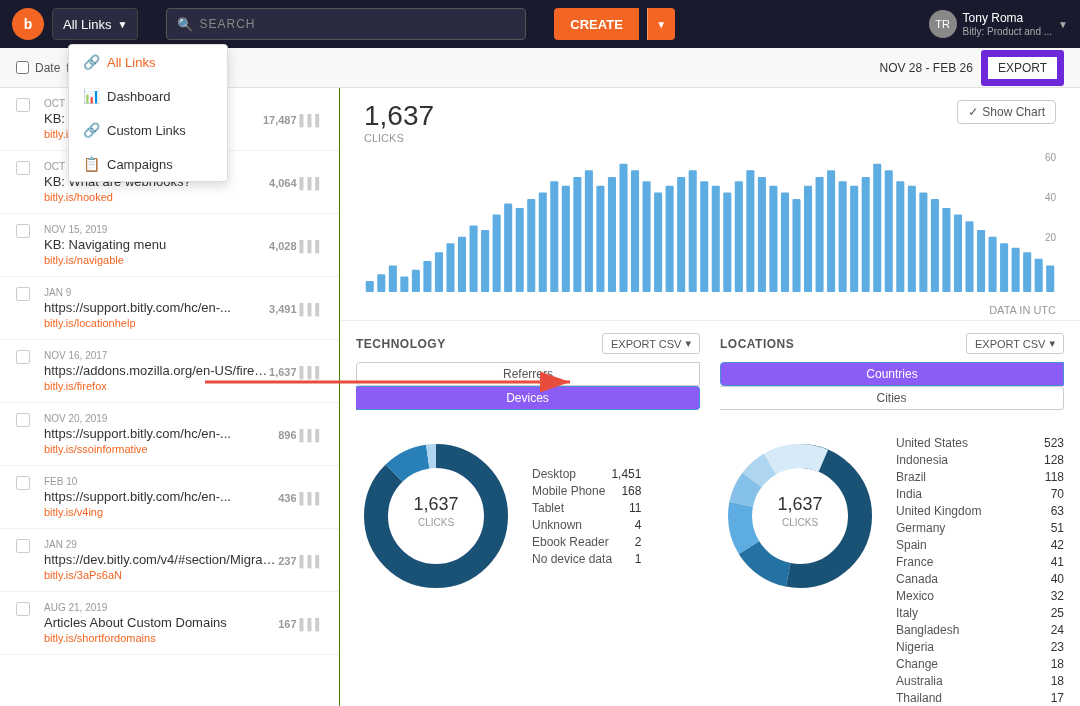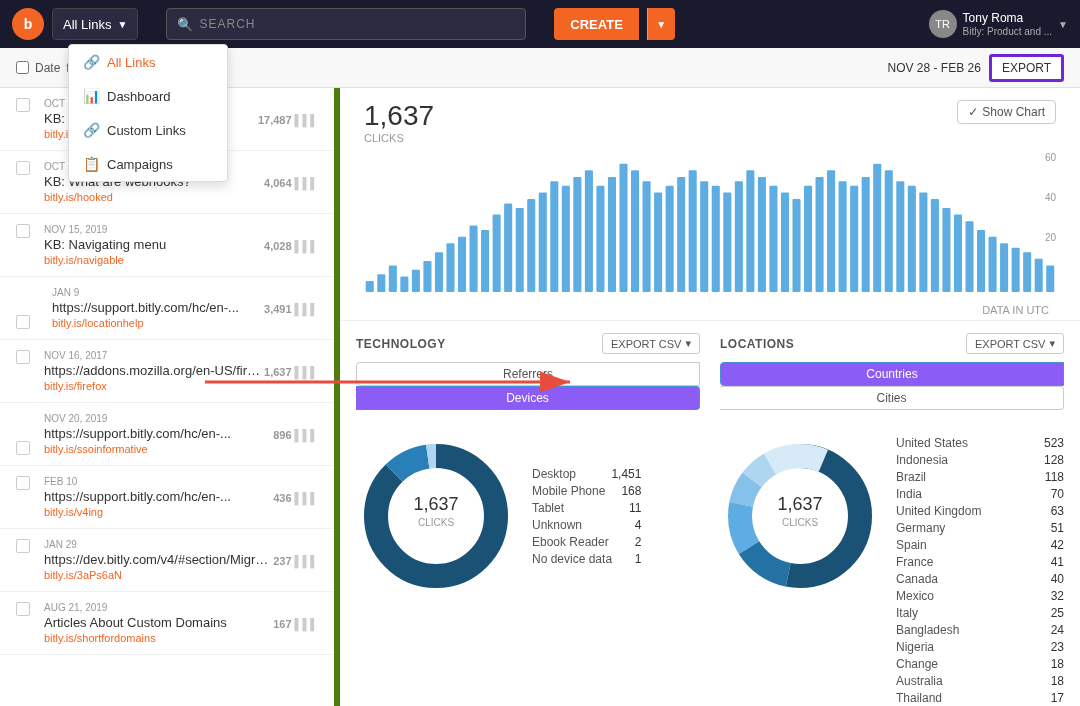--- a/index.html
+++ b/index.html
@@ -108,35 +108,35 @@
       display: flex; align-items: center;
       padding: 0 16px;
       justify-content: space-between;
     }
     .date-toggle { display: flex; align-items: center; gap: 6px; font-size: 12px; color: #555; }
     .date-range {
       display: flex; align-items: center; gap: 8px;
       font-size: 12px; color: #333;
     }
     .export-btn {
-      background: white; border: 3px solid #6d28d9; border-radius: 3px;
+      background: white; border: 7px solid #6d28d9; border-radius: 3px;
       padding: 4px 10px; font-size: 12px; cursor: pointer; color: #333;
     }
 
     
     .main-layout {
       display: flex;
       height: calc(706px - 88px);
     }
 
     
     .sidebar {
       width: 340px;
       background: white;
-      border-right: 6px solid #4d7c0f;
+      border-right: 1px solid #4d7c0f;
       overflow-y: auto;
       flex-shrink: 0;
     }
     .sidebar-item {
       padding: 10px 16px;
       border-bottom: 1px solid #f0f0f0;
       cursor: pointer;
     }
     .item-row1 { display: flex; align-items: center; justify-content: space-between; }
     .item-date { font-size: 10px; color: #999; text-transform: uppercase; margin-bottom: 2px; }
@@ -174,21 +174,21 @@
     .chart-svg { width: 100%; height: 140px; }
     .chart-labels {
       display: flex; justify-content: space-between;
       padding: 0 24px; font-size: 10px; color: #999;
     }
     .chart-y-labels {
       position: absolute; right: 24px; top: 8px;
       display: flex; flex-direction: column; justify-content: space-between;
       height: 120px; font-size: 10px; color: #999; text-align: right;
     }
-    .data-utc { text-align: right; padding-right: 31px; font-size: 11px; color: #999; padding-bottom: 4px; }
+    .data-utc { text-align: right; padding-right: 24px; font-size: 11px; color: #999; padding-bottom: 4px; }
 
     
     .bottom-section {
       display: flex;
       padding: 12px 16px;
       gap: 20px;
       border-top: 1px solid #eee;
     }
 
     
@@ -333,21 +333,21 @@
         <div class="item-date">NOV 15, 2019</div>
         <div class="item-row1">
           <div class="item-title">KB: Navigating menu</div>
           <div class="item-stats">4,028 <span style="color:#ccc;">▌▌▌</span></div>
         </div>
         <div class="item-url">bitly.is/navigable</div>
       </div>
     </div>
   </div>
       <div class="sidebar-item">
-    <div style="display:flex; align-items:flex-end; gap:14px;">
+    <div style="display:flex; align-items:flex-start; gap:6px;">
       <div class="checkbox"></div>
       <div style="flex:1; min-width:0;">
         <div class="item-date">JAN 9</div>
         <div class="item-row1">
           <div class="item-title">https://support.bitly.com/hc/en-...</div>
           <div class="item-stats">3,491 <span style="color:#ccc;">▌▌▌</span></div>
         </div>
         <div class="item-url">bitly.is/locationhelp</div>
       </div>
     </div>
@@ -359,21 +359,21 @@
         <div class="item-date">NOV 16, 2017</div>
         <div class="item-row1">
           <div class="item-title">https://addons.mozilla.org/en-US/firefox/addon/bitly-...</div>
           <div class="item-stats">1,637 <span style="color:#ccc;">▌▌▌</span></div>
         </div>
         <div class="item-url">bitly.is/firefox</div>
       </div>
     </div>
   </div>
       <div class="sidebar-item">
-    <div style="display:flex; align-items:flex-end; gap:6px;">
+    <div style="display:flex; align-items:flex-start; gap:6px;">
       <div class="checkbox"></div>
       <div style="flex:1; min-width:0;">
         <div class="item-date">NOV 20, 2019</div>
         <div class="item-row1">
           <div class="item-title">https://support.bitly.com/hc/en-...</div>
           <div class="item-stats">896 <span style="color:#ccc;">▌▌▌</span></div>
         </div>
         <div class="item-url">bitly.is/ssoinformative</div>
       </div>
     </div>

